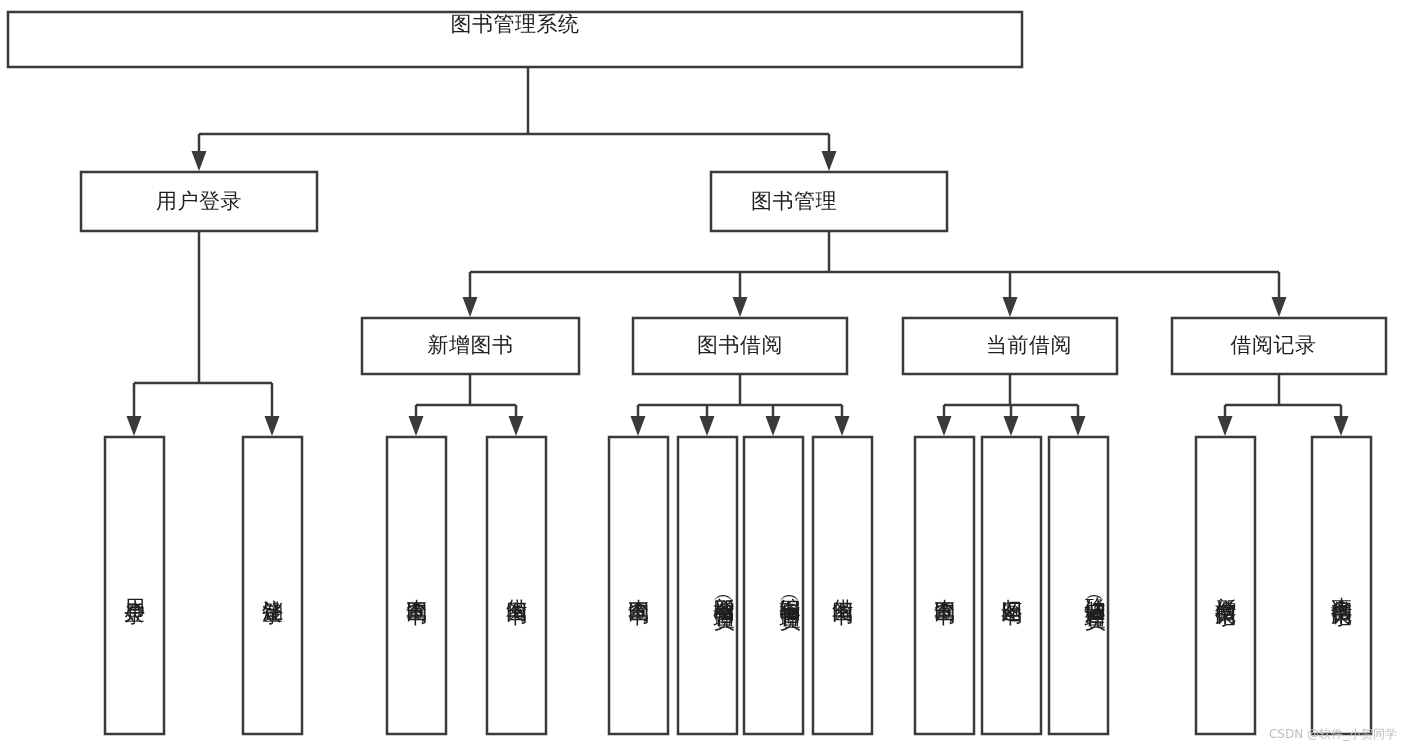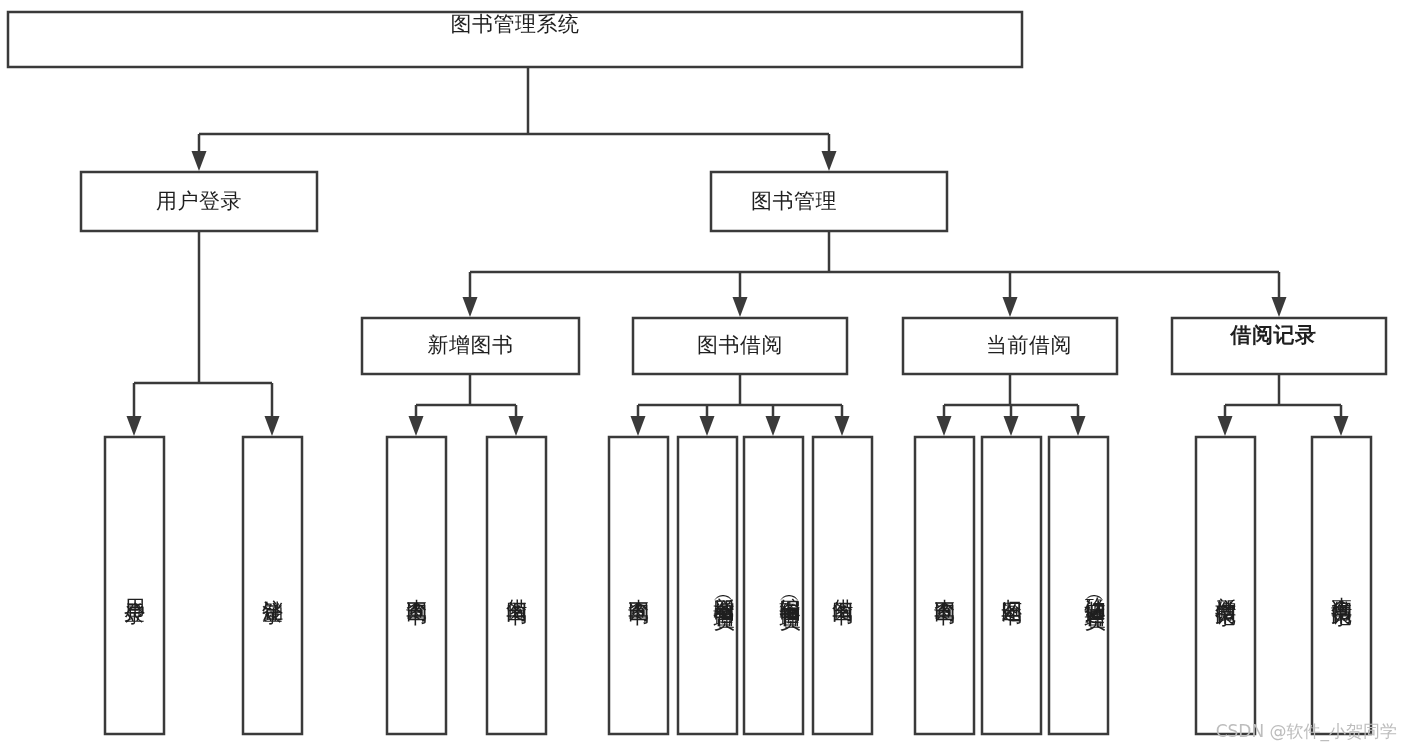--- a/index.html
+++ b/index.html
@@ -67,21 +67,21 @@
     fill: none;
   }
   .arrow-head {
     fill: #3a3a3a;
     stroke: none;
   }
   #watermark {
     position: absolute;
     right: 8px;
     bottom: 4px;
-    font-size: 17px;
+    font-size: 12px;
     color: #bdbdbd;
     font-family: "DejaVu Sans", "Liberation Sans", sans-serif;
     white-space: nowrap;
     user-select: none;
   }
 </style>
 </head>
 <body>
 
 <div id="diagram-root">
@@ -177,21 +177,21 @@
         <rect x="1312" y="437" width="59" height="297" class="node-box"></rect>
       </g>
   </svg>
   <div id="labels-layer">
       <div class="node-label horizontal" style="left: 8px; top: 0; width: 1014px; height: 49px;">图书管理系统</div>
       <div class="node-label horizontal" style="left: 81px; top: 172px; width: 236px; height: 59px;">用户登录</div>
       <div class="node-label horizontal" style="left: 676px; top: 172px; width: 236px; height: 59px;">图书管理</div>
       <div class="node-label horizontal" style="left: 362px; top: 318px; width: 217px; height: 56px;">新增图书</div>
       <div class="node-label horizontal" style="left: 633px; top: 318px; width: 214px; height: 56px;">图书借阅</div>
       <div class="node-label horizontal" style="left: 903px; top: 318px; width: 252px; height: 56px;">当前借阅</div>
-      <div class="node-label horizontal" style="left: 1172px; top: 308px; width: 203px; height: 56px; font-weight: bold;">借阅记录</div>
+      <div class="node-label horizontal" style="left: 1172px; top: 318px; width: 203px; height: 56px;">借阅记录</div>
       <div class="node-label vertical centered" style="left: 105px; top: 437px; width: 59px; height: 297px;">用户登录</div>
       <div class="node-label vertical centered" style="left: 243px; top: 437px; width: 59px; height: 297px;">注销登录</div>
       <div class="node-label vertical centered" style="left: 387px; top: 437px; width: 59px; height: 297px;">查询图书</div>
       <div class="node-label vertical centered" style="left: 487px; top: 437px; width: 59px; height: 297px;">借阅图书</div>
       <div class="node-label vertical centered" style="left: 609px; top: 437px; width: 59px; height: 297px;">查询图书</div>
       <div class="node-label vertical" style="left: 678px; top: 437px; width: 59px; height: 297px;">新增图书（管理员）</div>
       <div class="node-label vertical" style="left: 744px; top: 437px; width: 59px; height: 297px;">编辑图书（管理员）</div>
       <div class="node-label vertical centered" style="left: 813px; top: 437px; width: 59px; height: 297px;">借阅图书</div>
       <div class="node-label vertical centered" style="left: 915px; top: 437px; width: 59px; height: 297px;">查询图书</div>
       <div class="node-label vertical centered" style="left: 982px; top: 437px; width: 59px; height: 297px;">归还图书</div>

